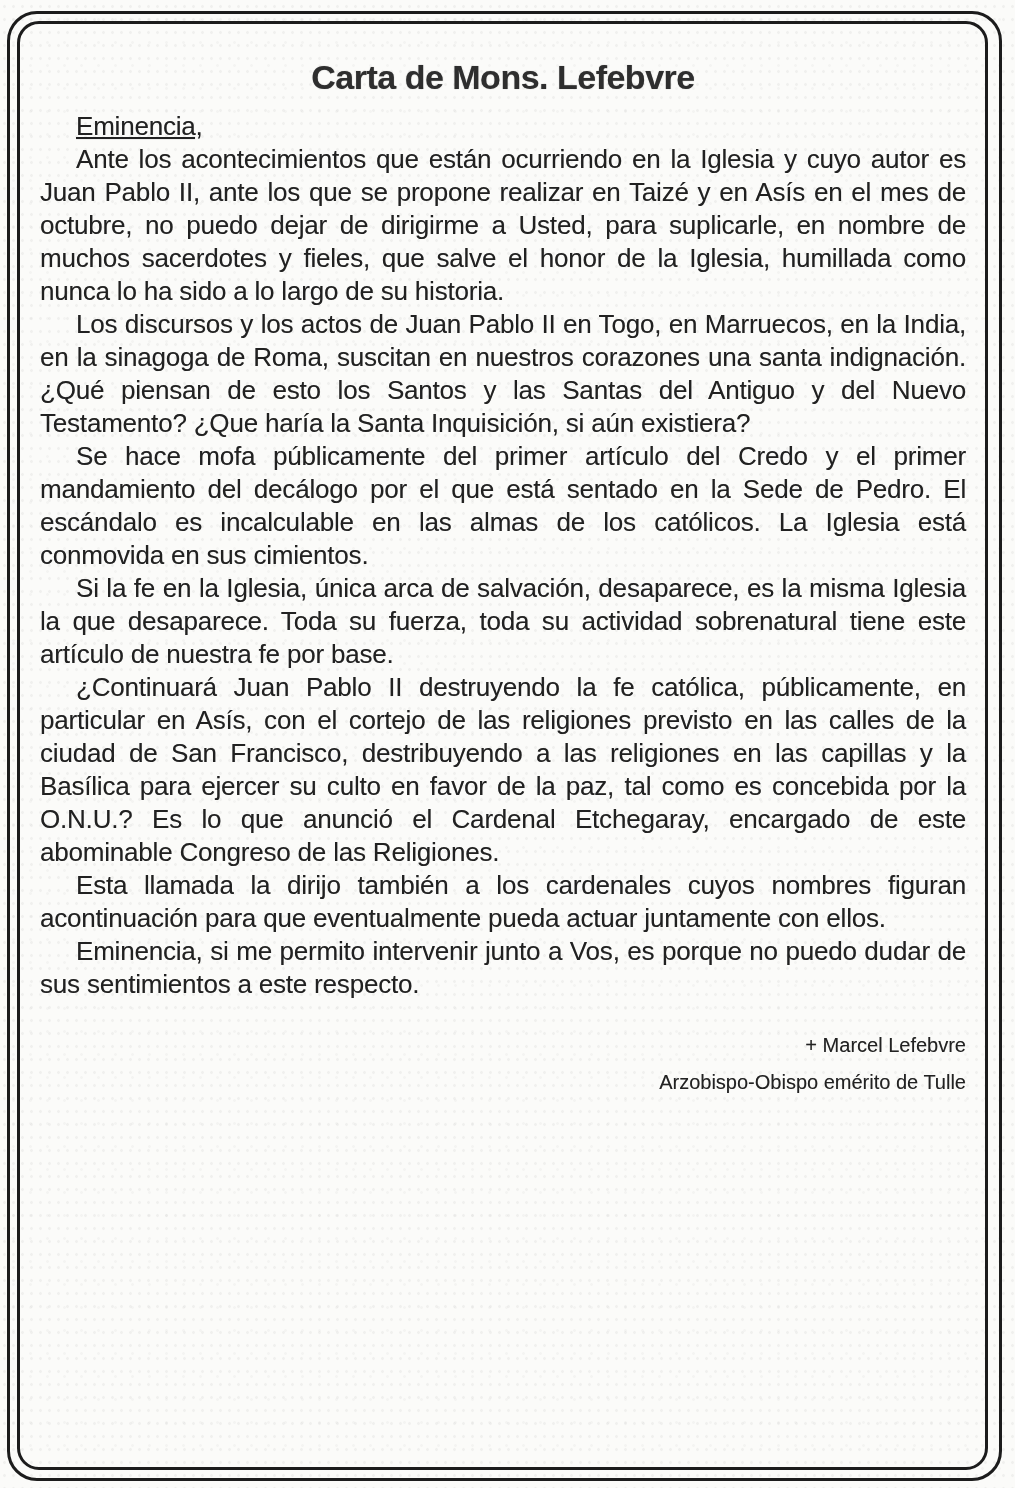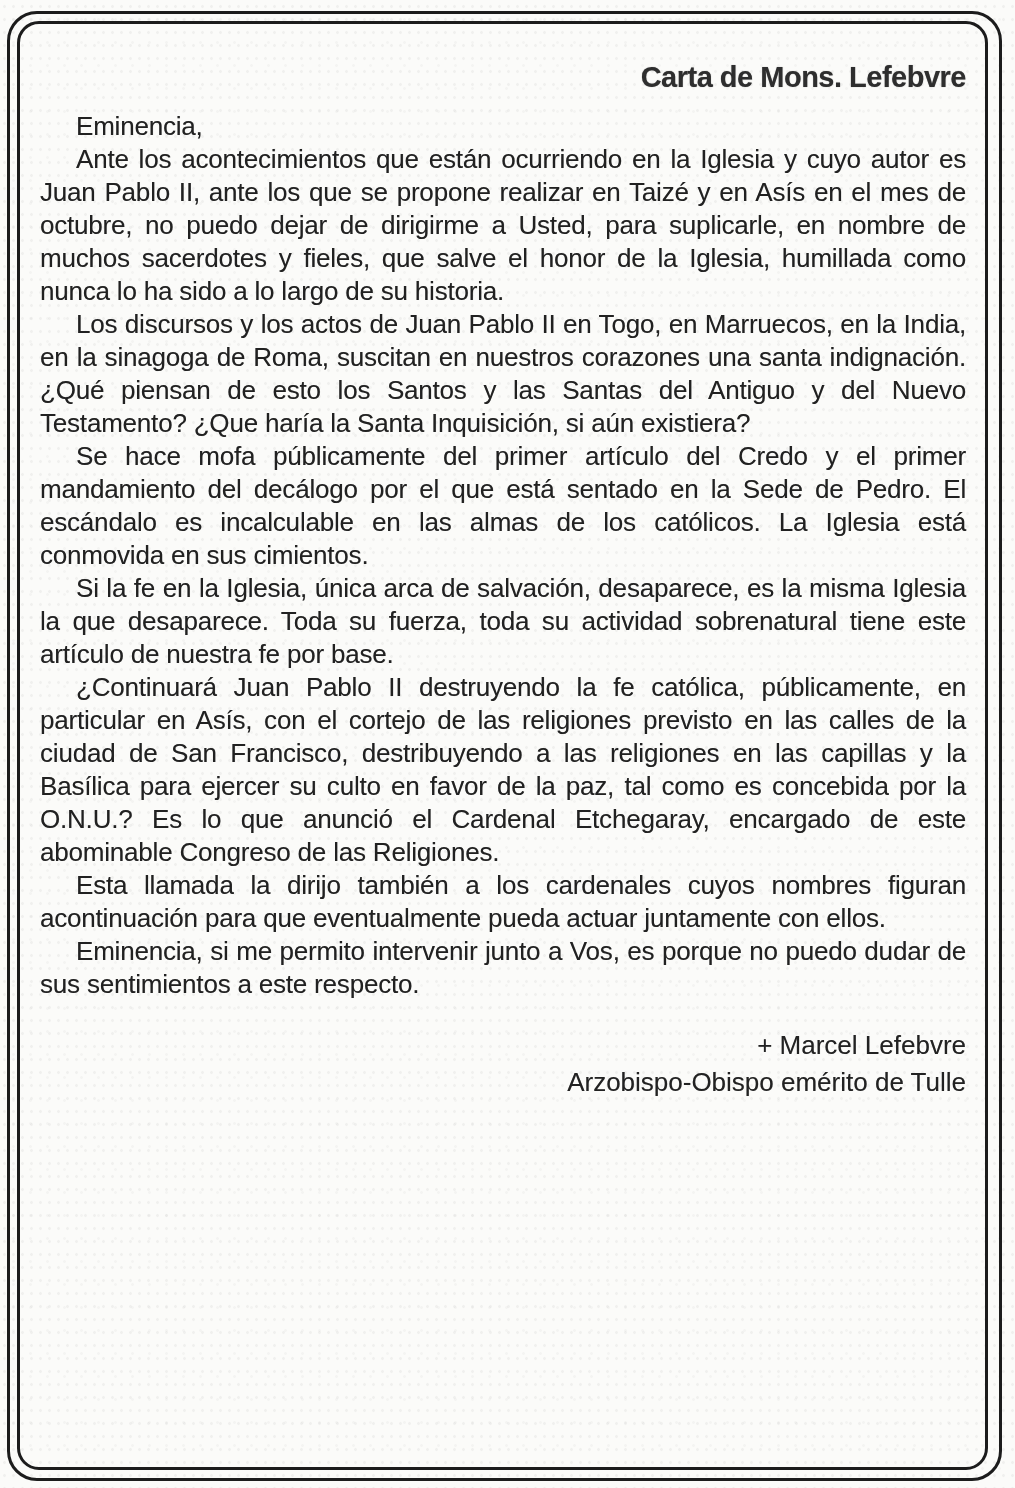--- a/index.html
+++ b/index.html
@@ -48,23 +48,23 @@
     border-radius: 22px;
   }
   .content {
     position: absolute;
     left: 40px;
     top: 0;
     width: 926px;
   }
   .title {
     margin-top: 56px;
-    text-align: right;
+    text-align: center;
     font-weight: bold;
-    font-size: 29px;
+    font-size: 34px;
     line-height: 42px;
     letter-spacing: -0.5px;
     color: #2e2e2e;
     text-shadow: 0 0 1px rgba(40,40,40,0.45);
   }
   .dateline {
     margin-top: 36px;
     text-align: right;
     font-size: 26px;
     line-height: 33px;
@@ -77,25 +77,26 @@
     line-height: 33px;
     letter-spacing: -0.2px;
     text-align: justify;
     text-indent: 36px;
     color: #212121;
     text-shadow: 0.2px 0.2px 0.6px rgba(30,30,30,0.3);
   }
   .salutation {
     margin-top: 12px;
     text-align: left;
+    text-decoration: underline;
   }
   .signature {
     margin-top: 26px;
     text-align: right;
-    font-size: 26px;
+    font-size: 20px;
     line-height: 37px;
     color: #222;
     text-shadow: 0.2px 0.2px 0.6px rgba(30,30,30,0.3);
   }
 </style>
 </head>
 <body>
 
 <div class="page">
   <div class="noise"></div>

